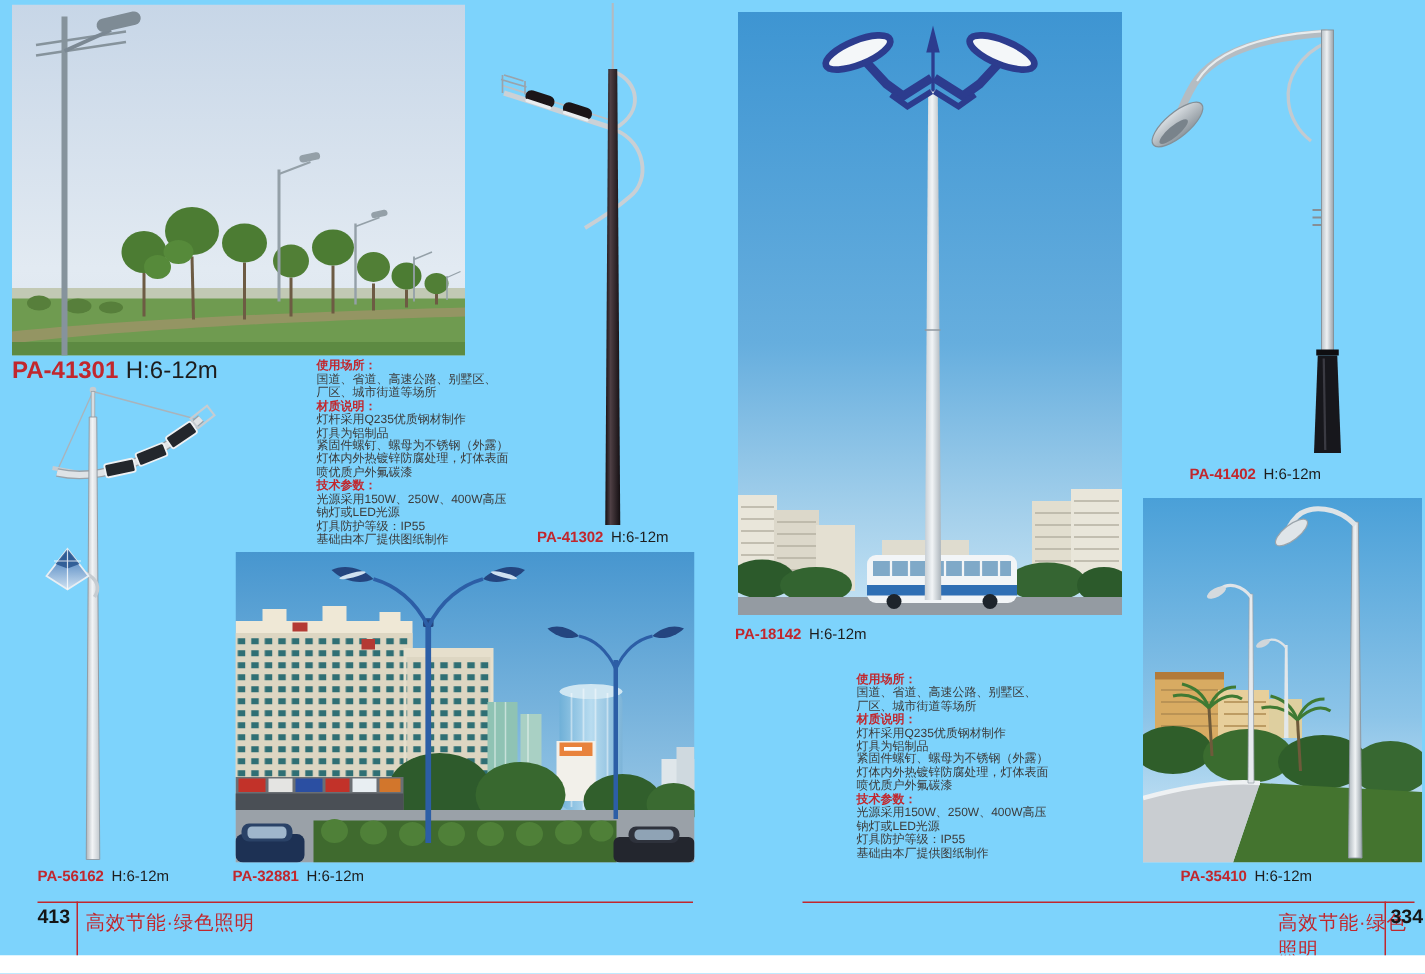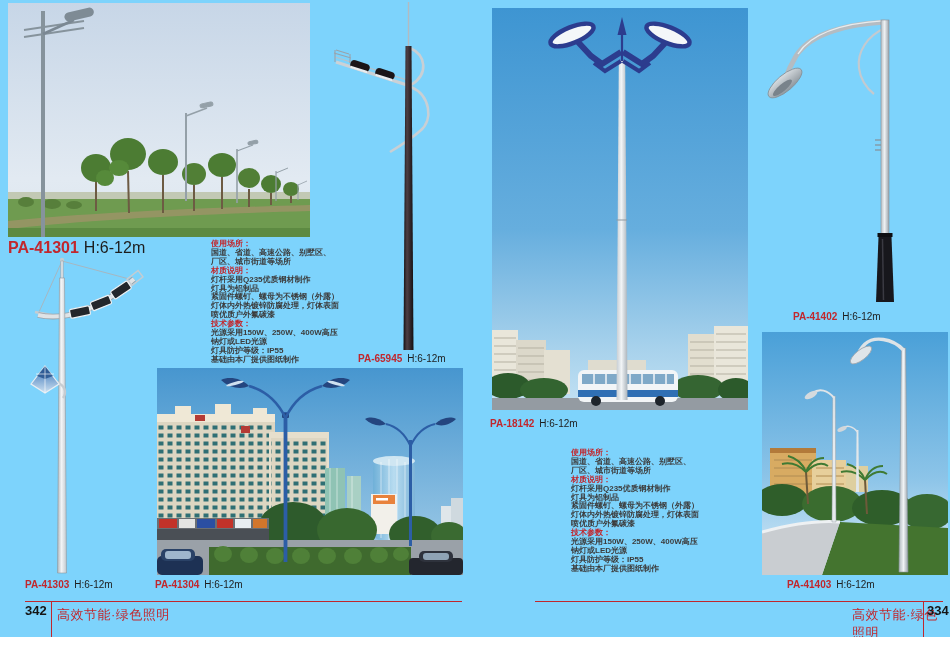--- a/index.html
+++ b/index.html
@@ -5,21 +5,21 @@
   :root{ --red:#c1272d; }
   html,body{ margin:0; padding:0; background:#ffffff; }
   body{ font-family:"Liberation Sans", sans-serif; }
   .canvas{ position:relative; width:950px; height:637px; background:#7dd3fc; overflow:hidden; }
   .abs{ position:absolute; }
   .plabel{ position:absolute; white-space:nowrap; font-size:10px; line-height:16px; }
   .plabel .code{ color:var(--red); font-weight:bold; }
   .plabel .spec{ color:#1d1d1d; font-weight:normal; margin-left:5px; }
   .plabel.big{ font-size:16px; }
   .desc{ position:absolute; width:160px; font-size:8px; line-height:8.9px; color:#3c3c3c; }
-  .desc div{ white-space:nowrap;font-weight:bold; }
+  .desc div{ white-space:nowrap; }
   .desc .hd{ color:var(--red); font-weight:bold; }
   .hrule{ position:absolute; height:1px; background:var(--red); }
   .vrule{ position:absolute; width:1px; background:var(--red); }
   .pageno{ position:absolute; font-size:13px; font-weight:bold; color:#151515; }
   .slogan{ position:absolute; font-size:13px; font-weight:normal; color:var(--red); letter-spacing:0.5px; }
 </style>
 </head>
 <body>
 
 <div class="canvas">
@@ -371,36 +371,36 @@
       <g transform="translate(99,23) rotate(-38)">
         <ellipse cx="0" cy="0" rx="13" ry="5" fill="#dfe5e9" stroke="#9aa4ab" stroke-width="0.8"></ellipse>
       </g>
     </g>
   </svg>
 
   <div class="plabel big" style="left:8px;top:240px">
     <span class="code">PA-41301</span><span class="spec">H:6-12m</span>
   </div>
   <div class="plabel" style="left:358px;top:351px">
-    <span class="code">PA-65945</span><span class="spec">H:6-12m</span>
+    <span class="code">PA-41302</span><span class="spec">H:6-12m</span>
   </div>
   <div class="plabel" style="left:25px;top:577px">
-    <span class="code">PA-41303</span><span class="spec">H:6-12m</span>
+    <span class="code">PA-56162</span><span class="spec">H:6-12m</span>
   </div>
   <div class="plabel" style="left:155px;top:577px">
-    <span class="code">PA-41304</span><span class="spec">H:6-12m</span>
+    <span class="code">PA-32881</span><span class="spec">H:6-12m</span>
   </div>
   <div class="plabel" style="left:490px;top:416px">
     <span class="code">PA-18142</span><span class="spec">H:6-12m</span>
   </div>
   <div class="plabel" style="left:793px;top:309px">
     <span class="code">PA-41402</span><span class="spec">H:6-12m</span>
   </div>
   <div class="plabel" style="left:787px;top:577px">
-    <span class="code">PA-41403</span><span class="spec">H:6-12m</span>
+    <span class="code">PA-35410</span><span class="spec">H:6-12m</span>
   </div>
 
   <div class="desc" style="left:211px;top:240px">
     <div class="hd">使用场所：</div>
     <div>国道、省道、高速公路、别墅区、</div>
     <div>厂区、城市街道等场所</div>
     <div class="hd">材质说明：</div>
     <div>灯杆采用Q235优质钢材制作</div>
     <div>灯具为铝制品</div>
     <div>紧固件螺钉、螺母为不锈钢（外露）</div>
@@ -424,21 +424,21 @@
     <div>灯体内外热镀锌防腐处理，灯体表面</div>
     <div>喷优质户外氟碳漆</div>
     <div class="hd">技术参数：</div>
     <div>光源采用150W、250W、400W高压</div>
     <div>钠灯或LED光源</div>
     <div>灯具防护等级：IP55</div>
     <div>基础由本厂提供图纸制作</div>
   </div>
 
   <div class="hrule" style="left:25px;top:601px;width:437px"></div>
-  <div class="pageno" style="left:25px;top:603px">342</div>
+  <div class="pageno" style="left:25px;top:603px">413</div>
   <div class="vrule" style="left:51px;top:601px;height:46px"></div>
   <div class="slogan" style="left:57px;top:606px">高效节能·绿色照明</div>
 
   <div class="hrule" style="left:535px;top:601px;width:408px"></div>
   <div class="slogan" style="left:852px;top:606px">高效节能·绿色照明</div>
   <div class="vrule" style="left:923px;top:601px;height:46px"></div>
   <div class="pageno" style="left:927px;top:603px">334</div>
 
 </div>
 

